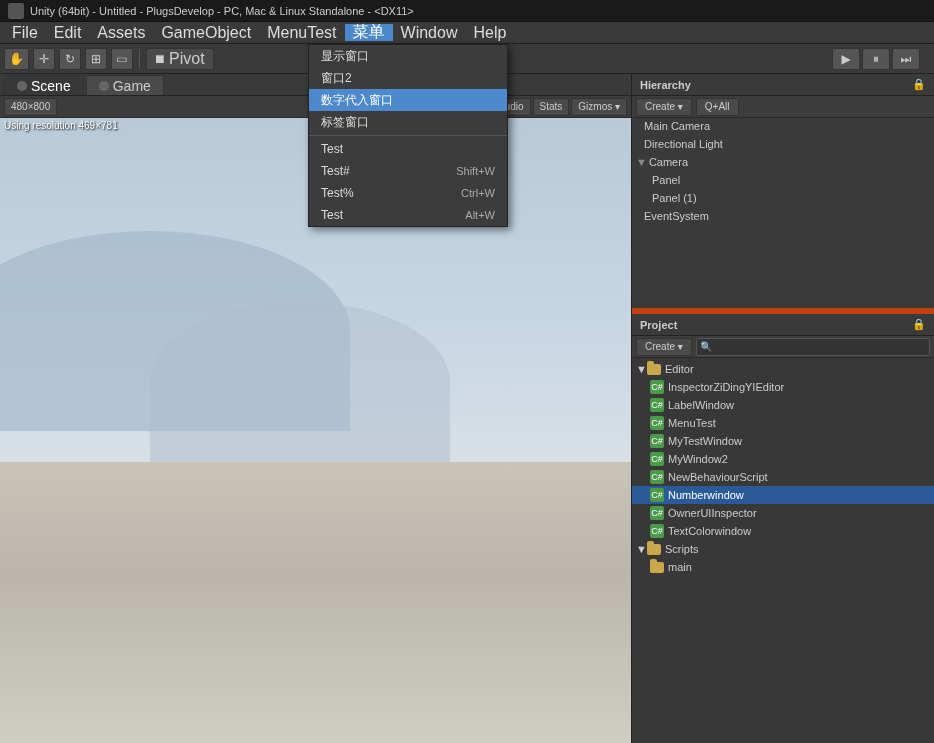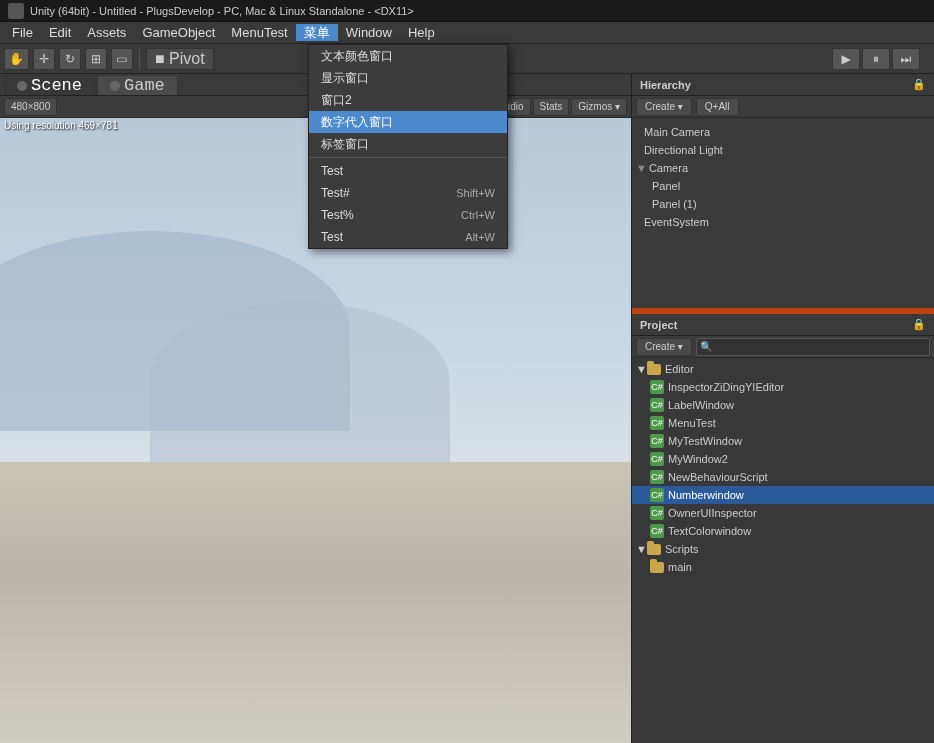--- a/index.html
+++ b/index.html
@@ -41,21 +41,21 @@
       display: flex;
       align-items: center;
       padding: 0 4px;
       border-bottom: 1px solid #222;
       position: relative;
     }
     .menu-item {
       padding: 2px 8px;
       cursor: pointer;
       color: #ddd;
-      font-size: 13px;
+      font-size: 16px;
       height: 17px;
       display: flex;
       align-items: center;
     }
     .menu-item:hover, .menu-item.active {
       background: #4d8acd;
       color: #fff;
     }
 
     
@@ -139,24 +139,23 @@
     .tab {
       height: 20px;
       padding: 0 12px;
       background: #4a4a4a;
       border: 1px solid #333;
       border-bottom: none;
       display: flex;
       align-items: center;
       cursor: pointer;
       color: #ccc;
-      font-size: 17px;
+      font-size: 14px;
       margin-right: 2px;
       border-radius: 2px 2px 0 0;
-      font-family: Liberation Mono, monospace;
     }
     .tab.active {
       background: #383838;
       color: #fff;
     }
     .tab .tab-icon {
       width: 10px;
       height: 10px;
       background: #666;
       border-radius: 50%;
@@ -274,21 +273,21 @@
     }
     .hierarchy-content {
       flex: 1;
       background: #3a3a3a;
       overflow-y: auto;
       padding: 2px 0;
     }
     .hierarchy-item {
       height: 18px;
       display: flex;
-      align-items: flex-end;
+      align-items: flex-start;
       padding: 0 4px;
       cursor: pointer;
       font-size: 11px;
       color: #ccc;
     }
     .hierarchy-item .indent { display: inline-block; }
     .hierarchy-item .arrow {
       display: inline-block;
       margin-right: 2px;
       color: #888;
@@ -597,23 +596,20 @@
           <span>main</span>
         </div>
       </div>
     </div>
 
   </div>
 </div>
 
 <div id="dropdown-menu">
   <div class="dropdown-item">
-    <span>文本颜色窗口</span>
-  </div>
-  <div class="dropdown-item">
     <span>显示窗口</span>
   </div>
   <div class="dropdown-item">
     <span>窗口2</span>
   </div>
   <div class="dropdown-item highlighted">
     <span>数字代入窗口</span>
   </div>
   <div class="dropdown-item">
     <span>标签窗口</span>

